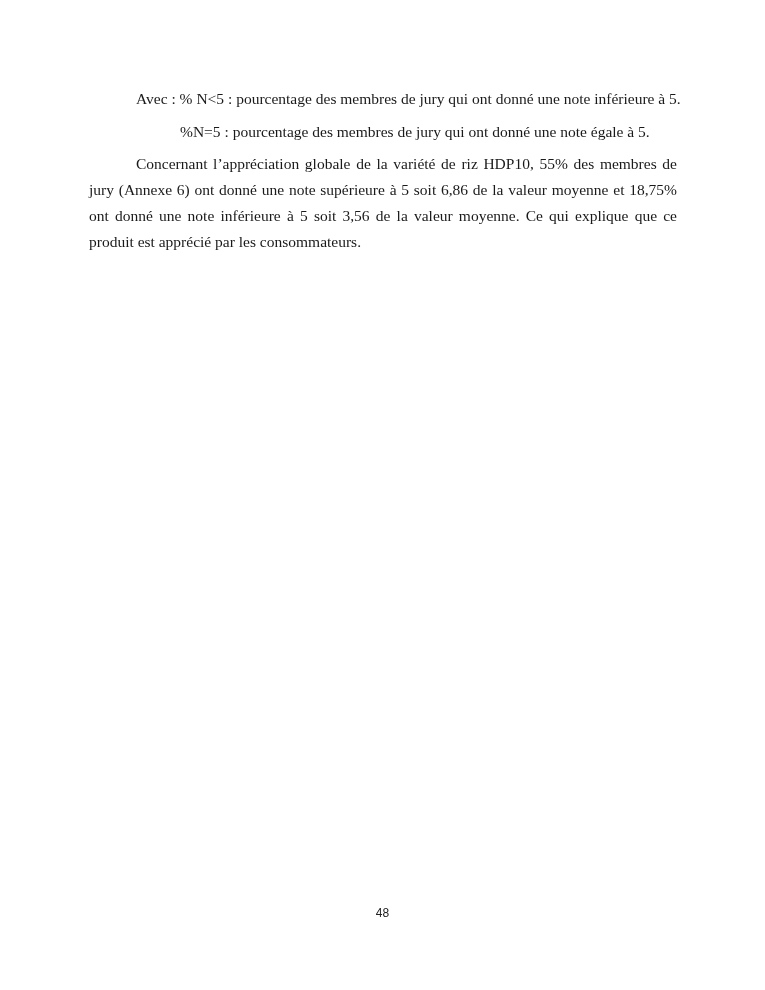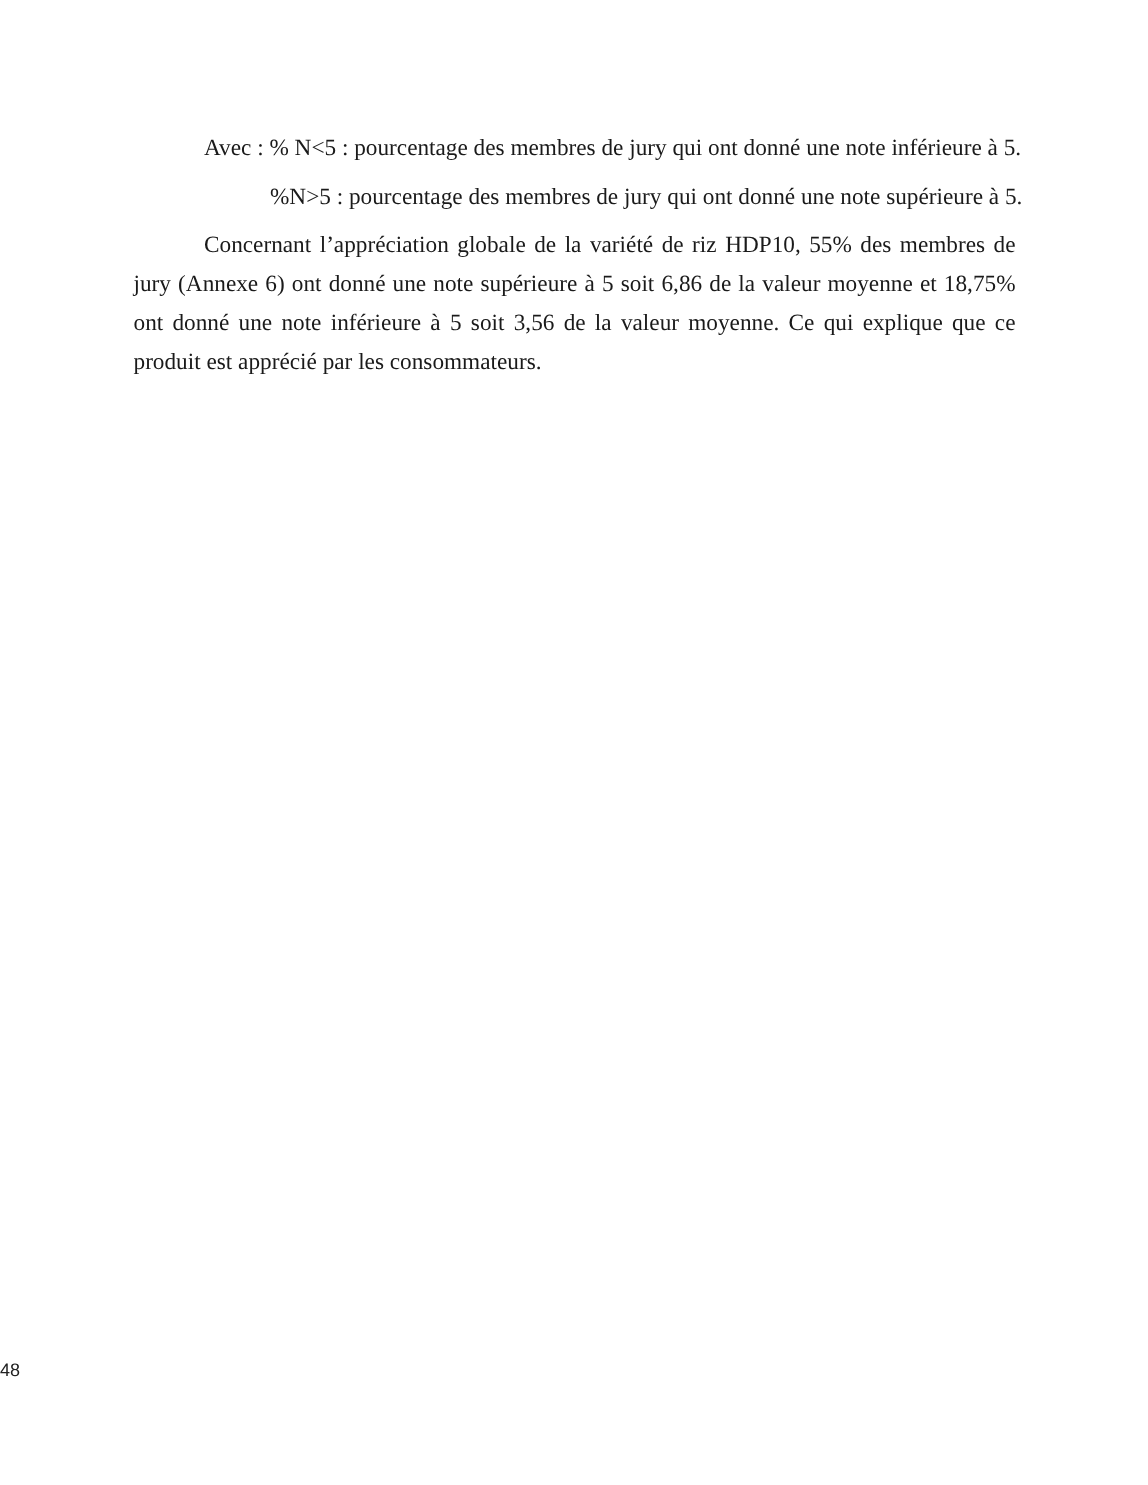--- a/index.html
+++ b/index.html
@@ -40,29 +40,29 @@
     line-height: 26px;
     text-align: justify;
     text-indent: 47px;
     font-family: Liberation Serif, serif;
   }
   .page-number {
     position: absolute;
     top: 906px;
     left: 0;
     width: 765px;
-    text-align: left;
+    text-align: center;
     font-family: "Liberation Sans", "DejaVu Sans", sans-serif;
     font-size: 12px;
     color: #222222;
   }
 </style>
 </head>
 <body>
 
 <div class="page">
   <div class="content">
     <p class="def-line indent-tab">Avec : % N&lt;5 : pourcentage des membres de jury qui ont donné une note inférieure à 5.</p>
-    <p class="def-line indent-tab2">%N&gt;5 : pourcentage des membres de jury qui ont donné une note supérieure à 5.</p>
+    <p class="def-line indent-tab2">%N=5 : pourcentage des membres de jury qui ont donné une note égale à 5.</p>
     <p class="body-paragraph">Concernant l’appréciation globale de la variété de riz HDP10, 55% des membres de jury (Annexe 6) ont donné une note supérieure à 5 soit 6,86 de la valeur moyenne et 18,75% ont donné une note inférieure à 5 soit 3,56 de la valeur moyenne. Ce qui explique que ce produit est apprécié par les consommateurs.</p>
   </div>
   <div class="page-number">48</div>
 </div>
 
 </body></html>

